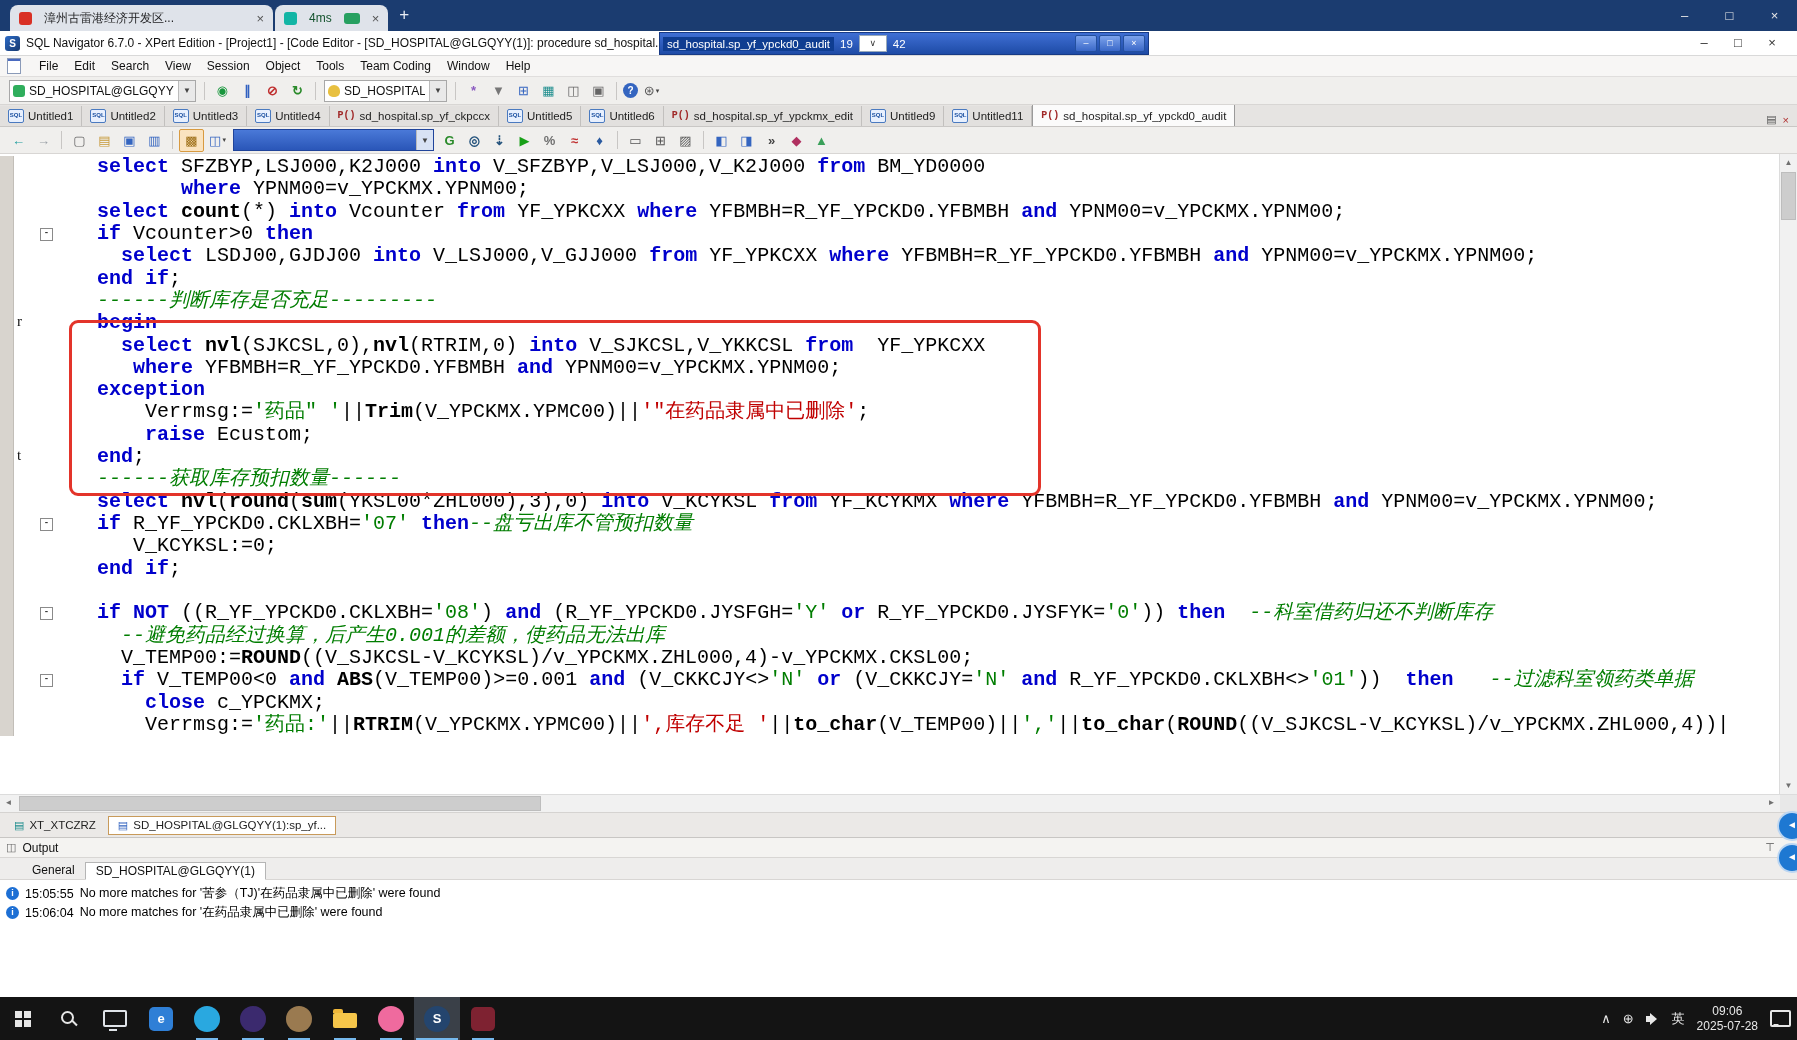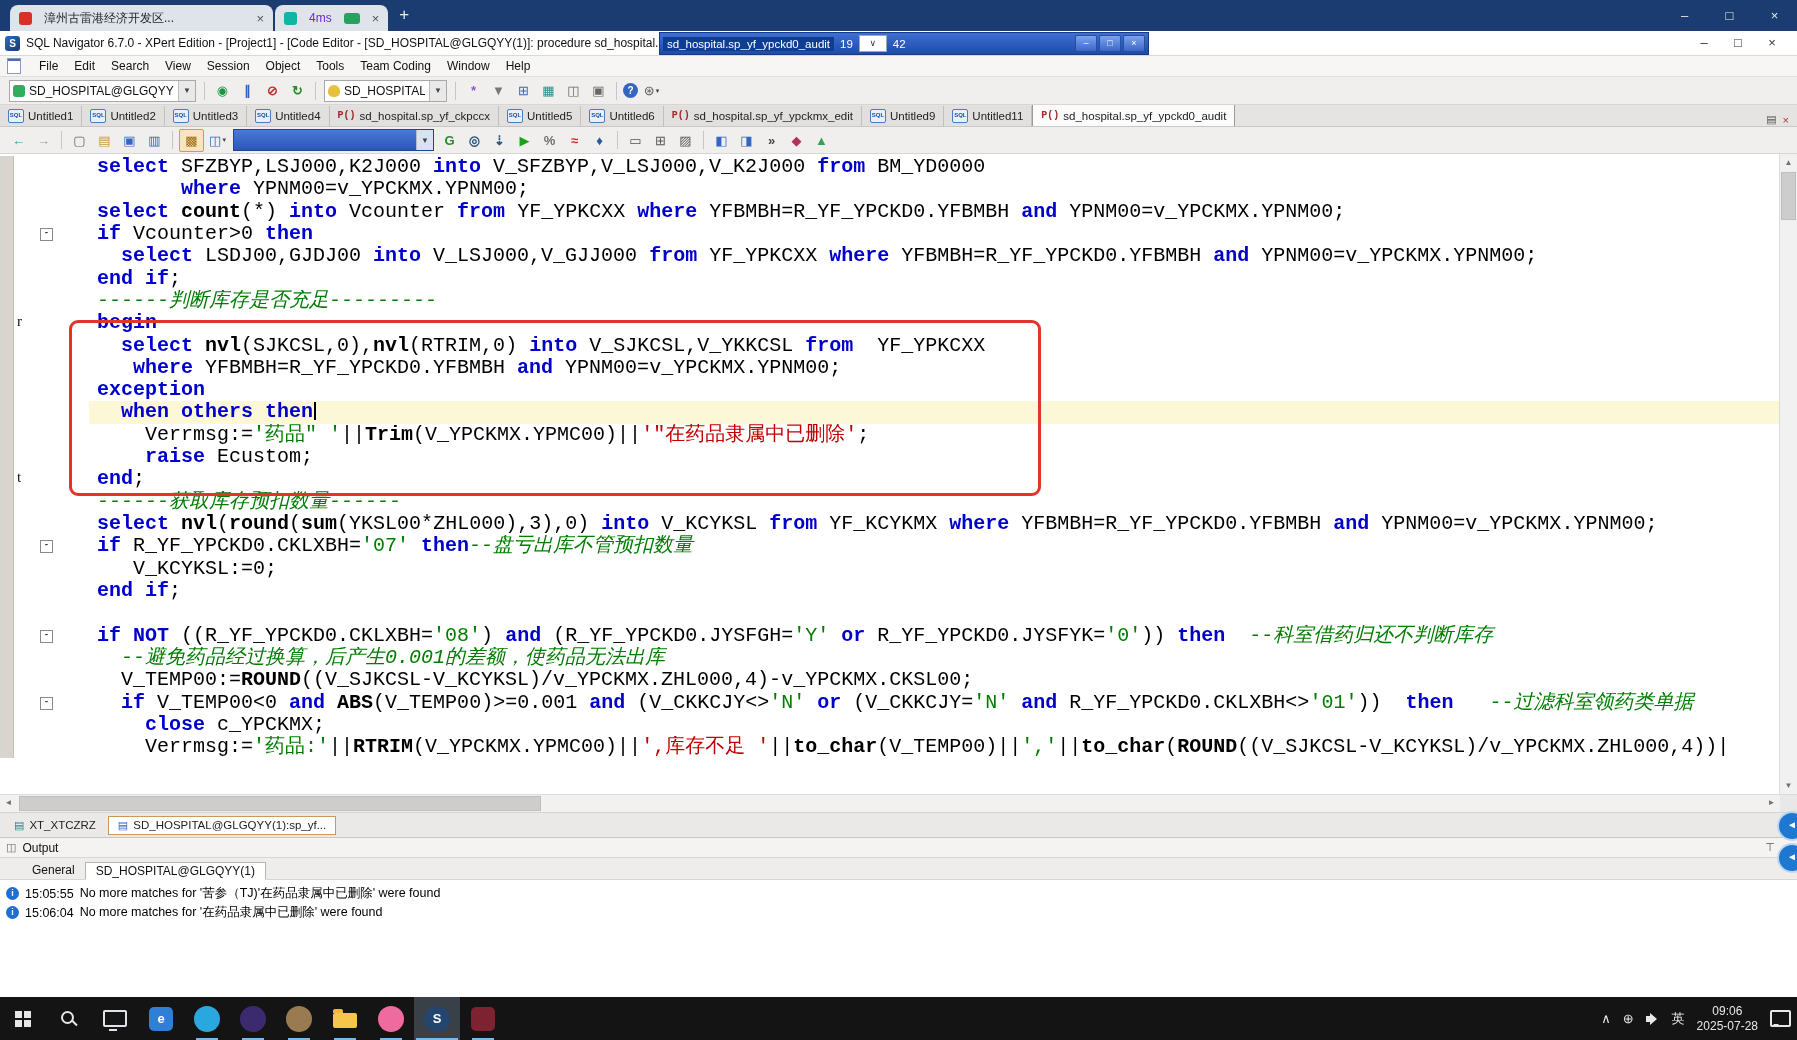--- a/index.html
+++ b/index.html
@@ -174,21 +174,21 @@
 
   <div id="browser-bar">
     <div id="browser-tabs">
         <div class="btab">
           <span class="bfav" style="background: rgb(217, 48, 37);"></span>
           <span class="btitle">漳州古雷港经济开发区...</span>
           <span class="bclose">×</span>
         </div>
         <div class="btab">
           <span class="bfav" style="background: rgb(18, 181, 165);"></span>
-          <span class="btitle" style="color: #6d28d9;">4ms</span>
+          <span class="btitle" style="color: #14532d;">4ms</span>
           <span class="bbadge"></span>
           <span class="bclose">×</span>
         </div>
       </div>
     <button class="new-tab">+</button>
     <div class="bwin">
       <span>–</span>
       <span>□</span>
       <span>×</span>
     </div>
@@ -382,24 +382,20 @@
         <div class="code-row">
           <div class="gut"></div>
           <div class="code-text"><span class="tk-p">   </span><span class="tk-k">where</span><span class="tk-p"> YFBMBH=R_YF_YPCKD0.YFBMBH </span><span class="tk-k">and</span><span class="tk-p"> YPNM00=v_YPCKMX.YPNM00;</span></div>
         </div>
         <div class="code-row">
           <div class="gut"></div>
           <div class="code-text"><span class="tk-k">exception</span></div>
         </div>
         <div class="code-row">
           <div class="gut"></div>
-          <div class="code-text cur-line"><span class="tk-p">  </span><span class="tk-k">when</span><span class="tk-p"> </span><span class="tk-k">others</span><span class="tk-p"> </span><span class="tk-k">then</span><span class="caret"></span></div>
-        </div>
-        <div class="code-row">
-          <div class="gut"></div>
           <div class="code-text"><span class="tk-p">    Verrmsg:=</span><span class="tk-s">'药品" '</span><span class="tk-p">||</span><span class="tk-f">Trim</span><span class="tk-p">(V_YPCKMX.YPMC00)||</span><span class="tk-r">'"在药品隶属中已删除'</span><span class="tk-p">;</span></div>
         </div>
         <div class="code-row">
           <div class="gut"></div>
           <div class="code-text"><span class="tk-p">    </span><span class="tk-k">raise</span><span class="tk-p"> Ecustom;</span></div>
         </div>
         <div class="code-row">
           <div class="gut">
             <span class="gmark">t</span>
           </div>

